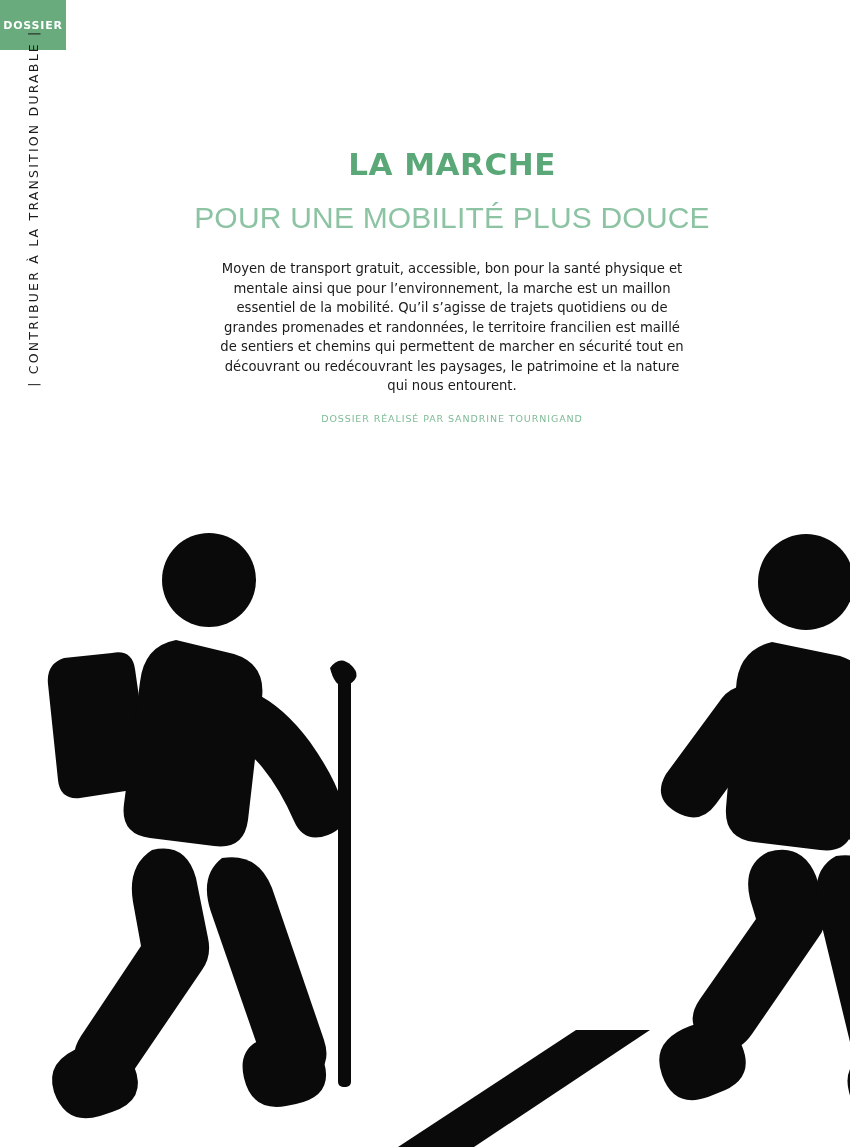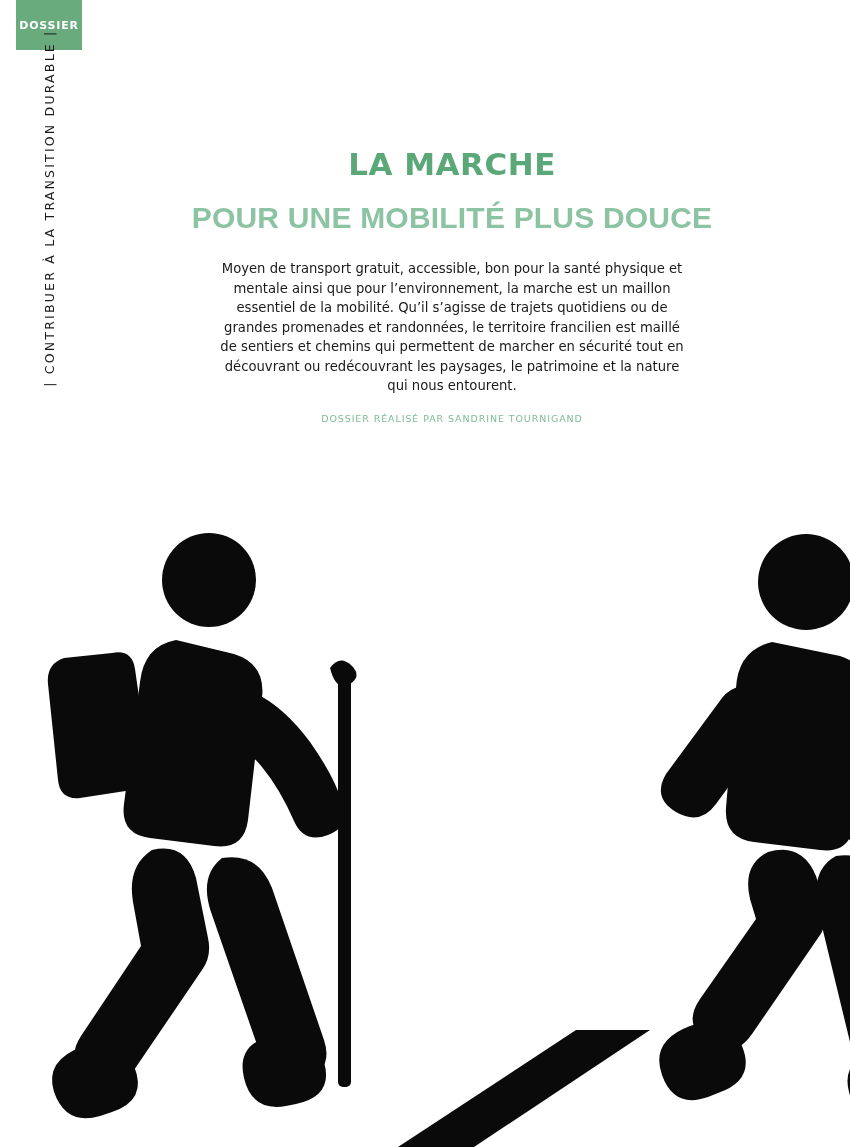--- a/index.html
+++ b/index.html
@@ -12,21 +12,21 @@
     height: 1147px;
     position: relative;
     overflow: hidden;
     font-family: "Liberation Sans", sans-serif;
     color: #111111;
   }
 
   
   .rail {
     position: absolute;
-    left: 16px;
+    left: 0;
     top: 0;
     width: 66px;
     height: 100%;
   }
   .rail-tab {
     position: absolute;
     left: 0;
     top: 0;
     width: 66px;
     height: 50px;
@@ -70,21 +70,21 @@
     font-size: 31px;
     font-weight: bold;
     letter-spacing: 0.5px;
     color: #5aa777;
     font-family: "DejaVu Sans", sans-serif;
     line-height: 1.05;
   }
   .title-sub {
     margin-top: 6px;
     font-size: 30px;
-    font-weight: bold;
+    font-weight: normal;
     letter-spacing: 0.2px;
     color: #8cc3a3;
     font-family: "Liberation Sans", sans-serif;
     line-height: 1.1;
   }
 
   .chapo {
     width: 470px;
     margin: 24px auto 16px auto;
     text-align: center;

